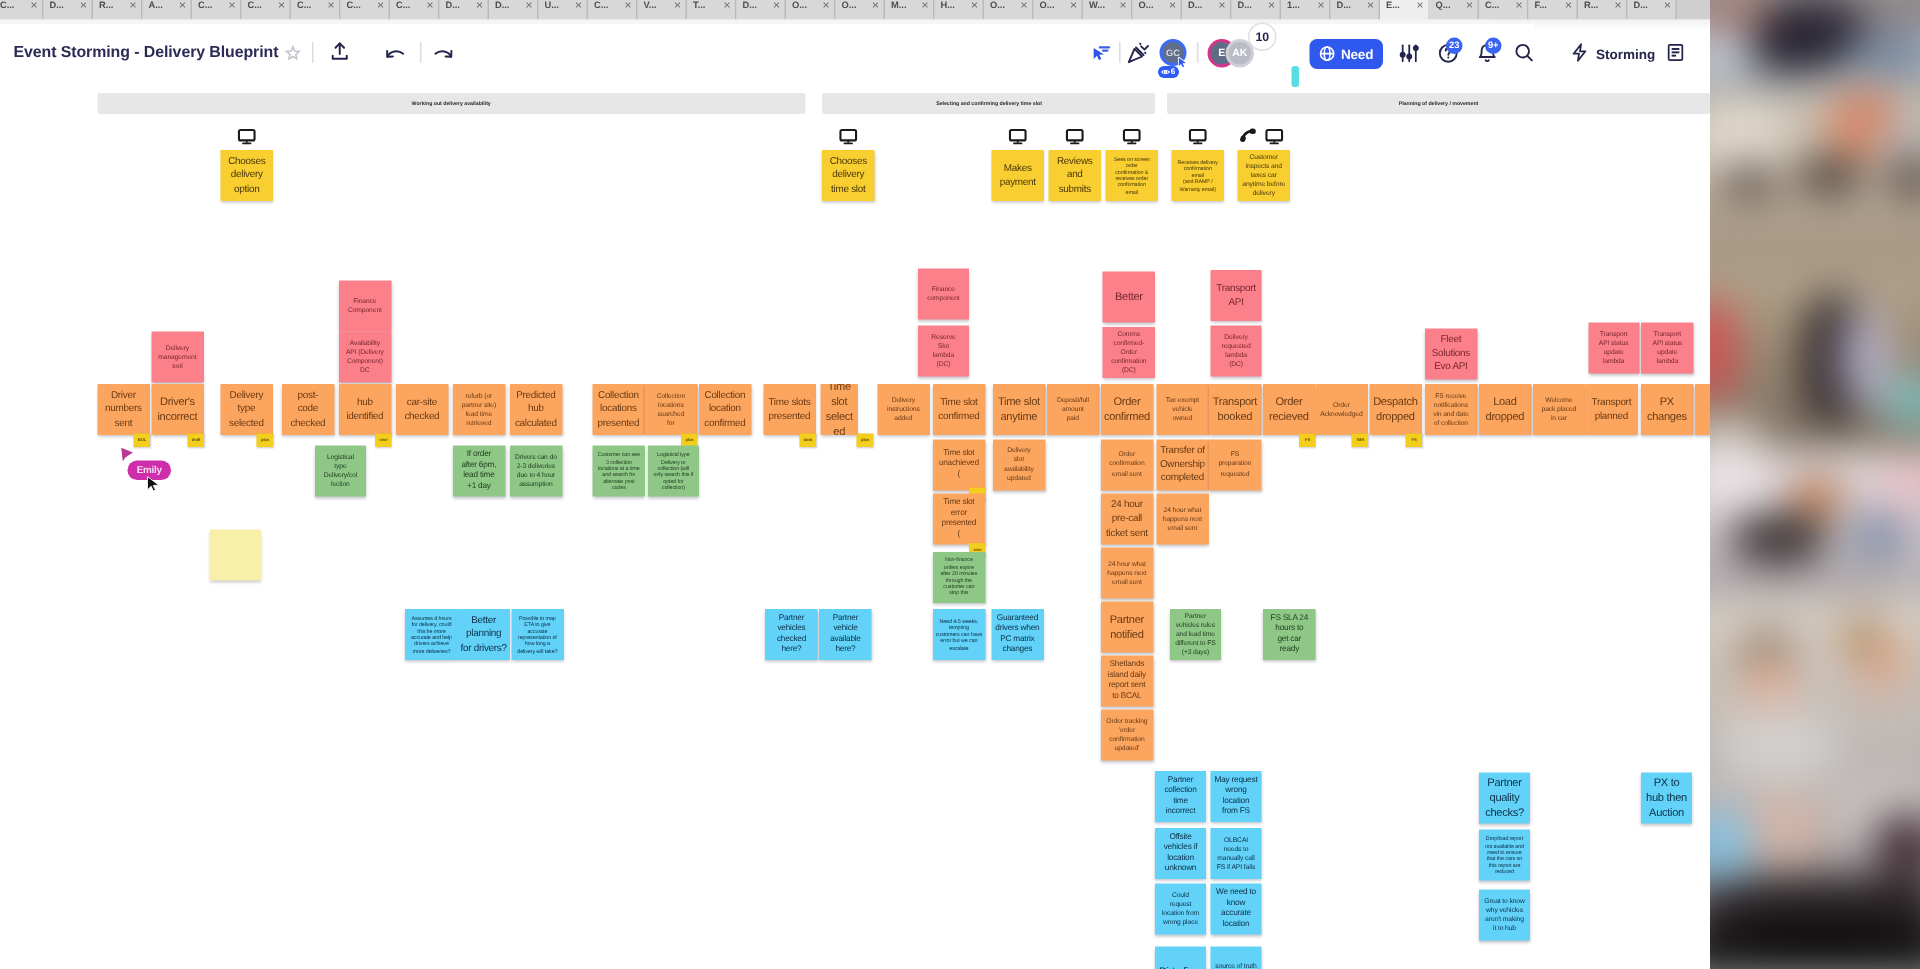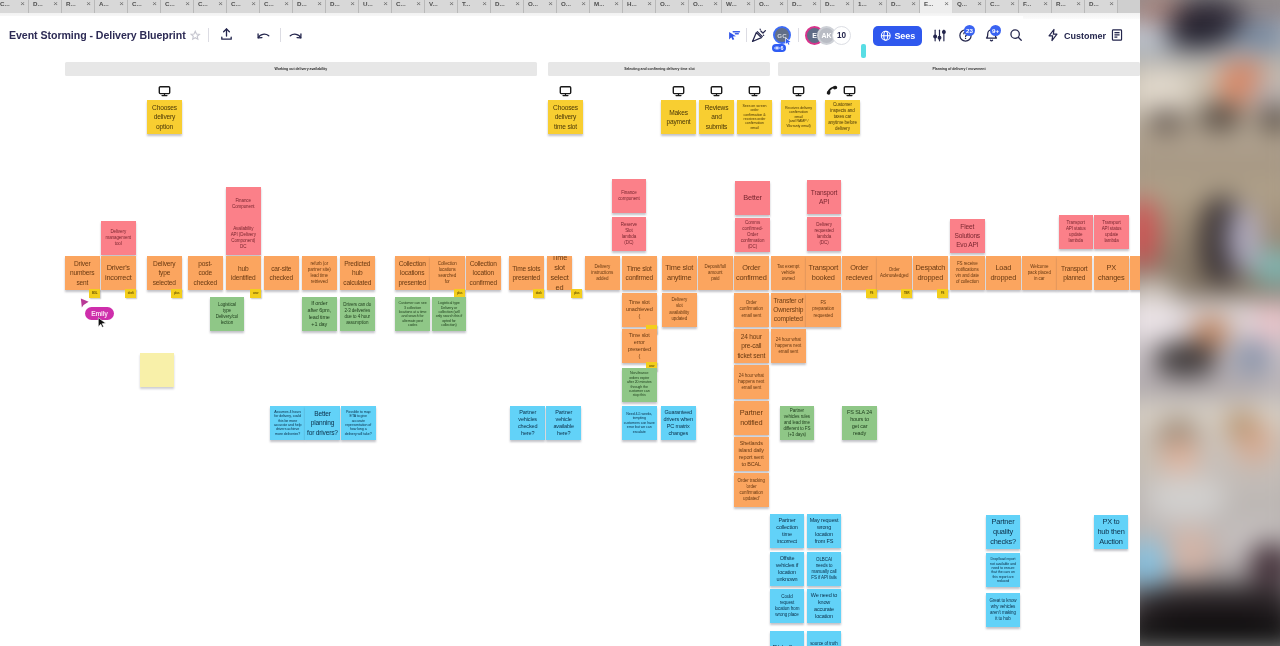--- a/index.html
+++ b/index.html
@@ -257,32 +257,32 @@
     <svg style="position:absolute;margin-top:-16px;left:784px;top:37px;" width="9" height="10" viewBox="0 0 24 24">
         <path d="M5 2.5 L5 17.5 L9 13.6 L11.8 19.4 L14.5 18.1 L11.6 12.6 L17.5 12.2 Z" fill="#2f5cf4" stroke="#fff" stroke-width="3.2" stroke-linejoin="round" paint-order="stroke"></path>
       </svg>
     <div id="hdr-sep4"></div>
     <div class="avatar" style="left:805px;top:26px;width:19px;height:19px;background:#5f6c86;border:2px solid #D8338C;font-size:7px;">
         <span>E</span>
       </div>
     <div class="avatar" style="left:817px;top:26px;width:19px;height:19px;background:#b9bcc4;border:2px solid #cdd0d6;font-size:7px;">
         <span>AK</span>
       </div>
-    <div class="avatar" style="left:832px;top:26px;width:19px;height:19px;background:#fff;border:1.3px solid #dcdee4;color:#23254c;font-size:8.2px;">
+    <div class="avatar" style="left:832px;top:15px;width:19px;height:19px;background:#fff;border:1.3px solid #dcdee4;color:#23254c;font-size:8.2px;">
         <span>10</span>
       </div>
     <div style="position:absolute;left:861px;top:28px;width:5px;height:14px;border-radius:2px;background:#58dde4;"></div>
 
     <div id="share-btn">
       <svg width="11.5" height="11.5" viewBox="0 0 24 24" fill="none" stroke="#fff" stroke-width="2.2">
           <circle cx="12" cy="12" r="9.2"></circle>
           <ellipse cx="12" cy="12" rx="4" ry="9.2"></ellipse>
           <path d="M2.9 12 L21.1 12"></path>
         </svg>
-      <span class="lbl">Sees</span>
+      <span class="lbl">Need</span>
     </div>
 
     <svg class="hdr-ico" style="left:932px;top:28px;" width="15" height="15" viewBox="0 0 24 24" fill="none" stroke="#23254c" stroke-width="1.9" stroke-linecap="round">
         <path d="M5 3.5 L5 20.5"></path>
         <path d="M12 3.5 L12 20.5"></path>
         <path d="M19 3.5 L19 20.5"></path>
         <circle cx="5" cy="13.5" r="2.2" fill="#23254c"></circle>
         <circle cx="12" cy="15.5" r="2.2" fill="#23254c"></circle>
         <circle cx="19" cy="6.5" r="2.2" fill="#23254c"></circle>
       </svg>
@@ -298,21 +298,21 @@
       </svg>
     <div class="badge" style="left:990px;top:25px;">9+</div>
     <svg class="hdr-ico" style="left:1009px;top:28px;" width="14" height="14" viewBox="0 0 24 24" fill="none" stroke="#23254c" stroke-width="2.2" stroke-linecap="round">
         <circle cx="10.5" cy="10.5" r="7.2"></circle>
         <path d="M15.8 15.8 L21 21"></path>
       </svg>
 
     <svg class="hdr-ico" style="left:1046px;top:28px;" width="14" height="14" viewBox="0 0 24 24" fill="none" stroke="#23254c" stroke-width="2" stroke-linecap="round" stroke-linejoin="round">
         <path d="M13.8 2.5 L5.2 13.4 L11.4 13.4 L10.2 21.5 L18.8 10.6 L12.6 10.6 Z"></path>
       </svg>
-    <div id="meeting-lbl">Customer</div>
+    <div id="meeting-lbl">Storming</div>
     <svg class="hdr-ico" style="left:1110px;top:28px;" width="14" height="14" viewBox="0 0 24 24" fill="none" stroke="#23254c" stroke-width="2">
         <rect x="4.2" y="3.2" width="15.6" height="17.6" rx="1.3"></rect>
         <path d="M7.6 8.0 L16.4 8.0" stroke-width="2.2"></path>
         <path d="M7.6 11.8 L16.4 11.8" stroke-width="2.2"></path>
         <path d="M7.6 15.6 L12.6 15.6" stroke-width="2.2"></path>
       </svg>
   </div>
 
   <div id="board">
   <div class="lane" style="left:64.8px;top:61.6px;width:472px;height:14px;">

